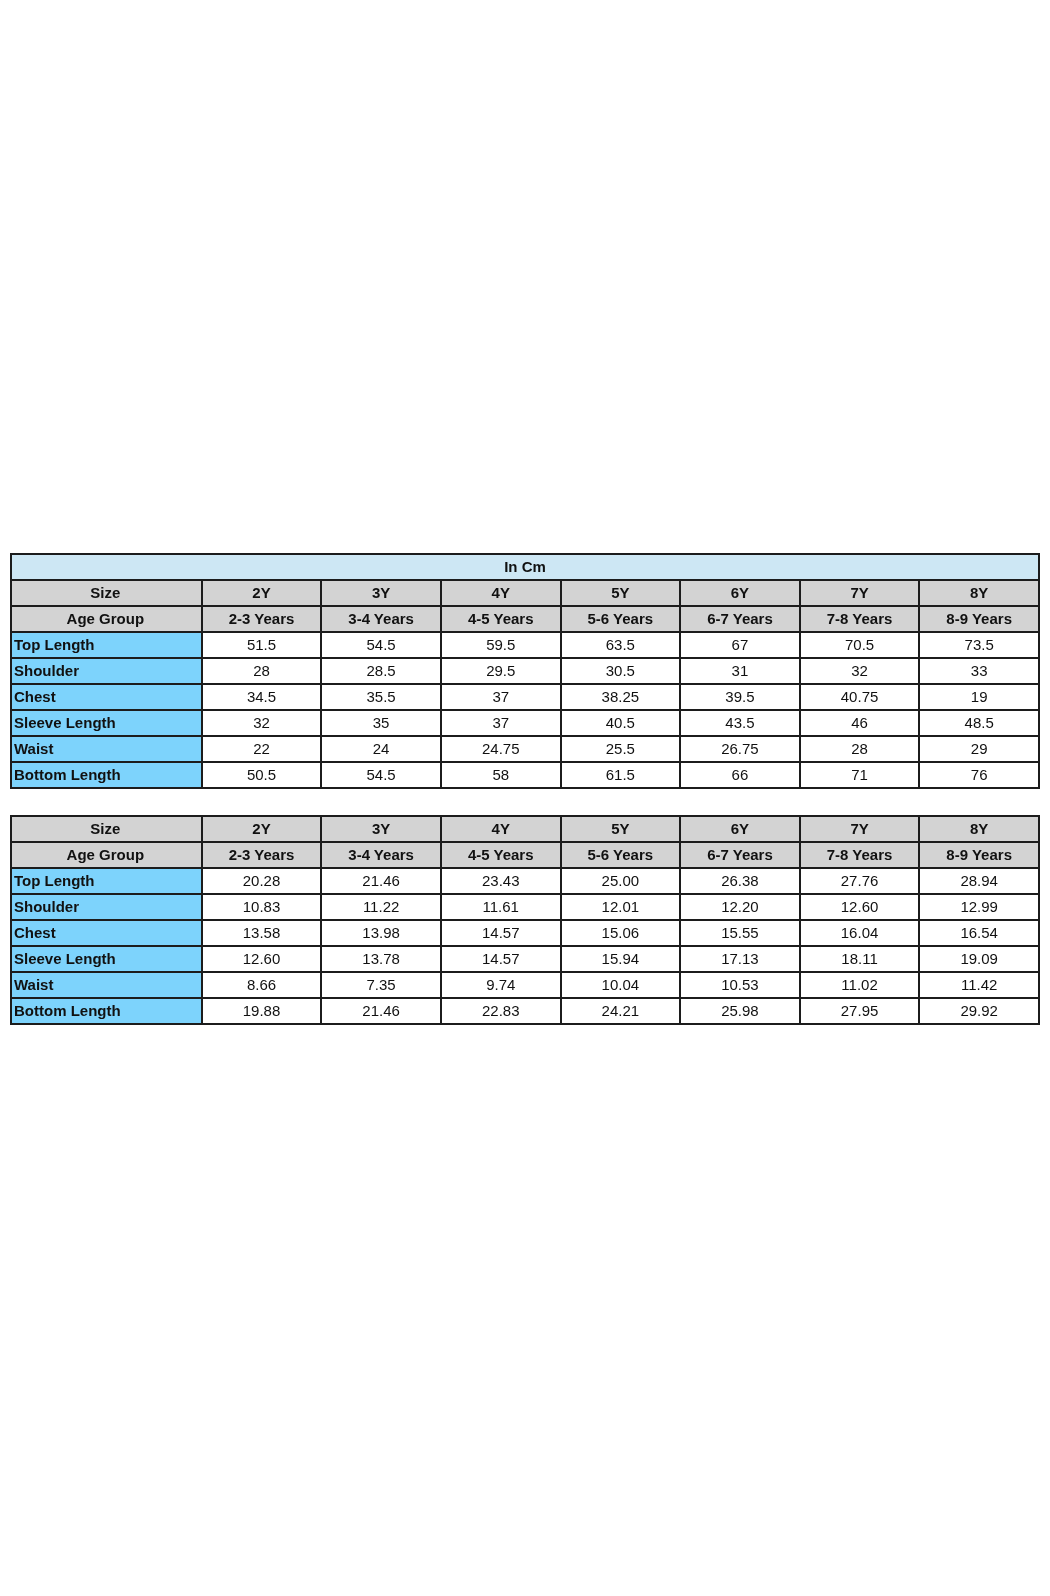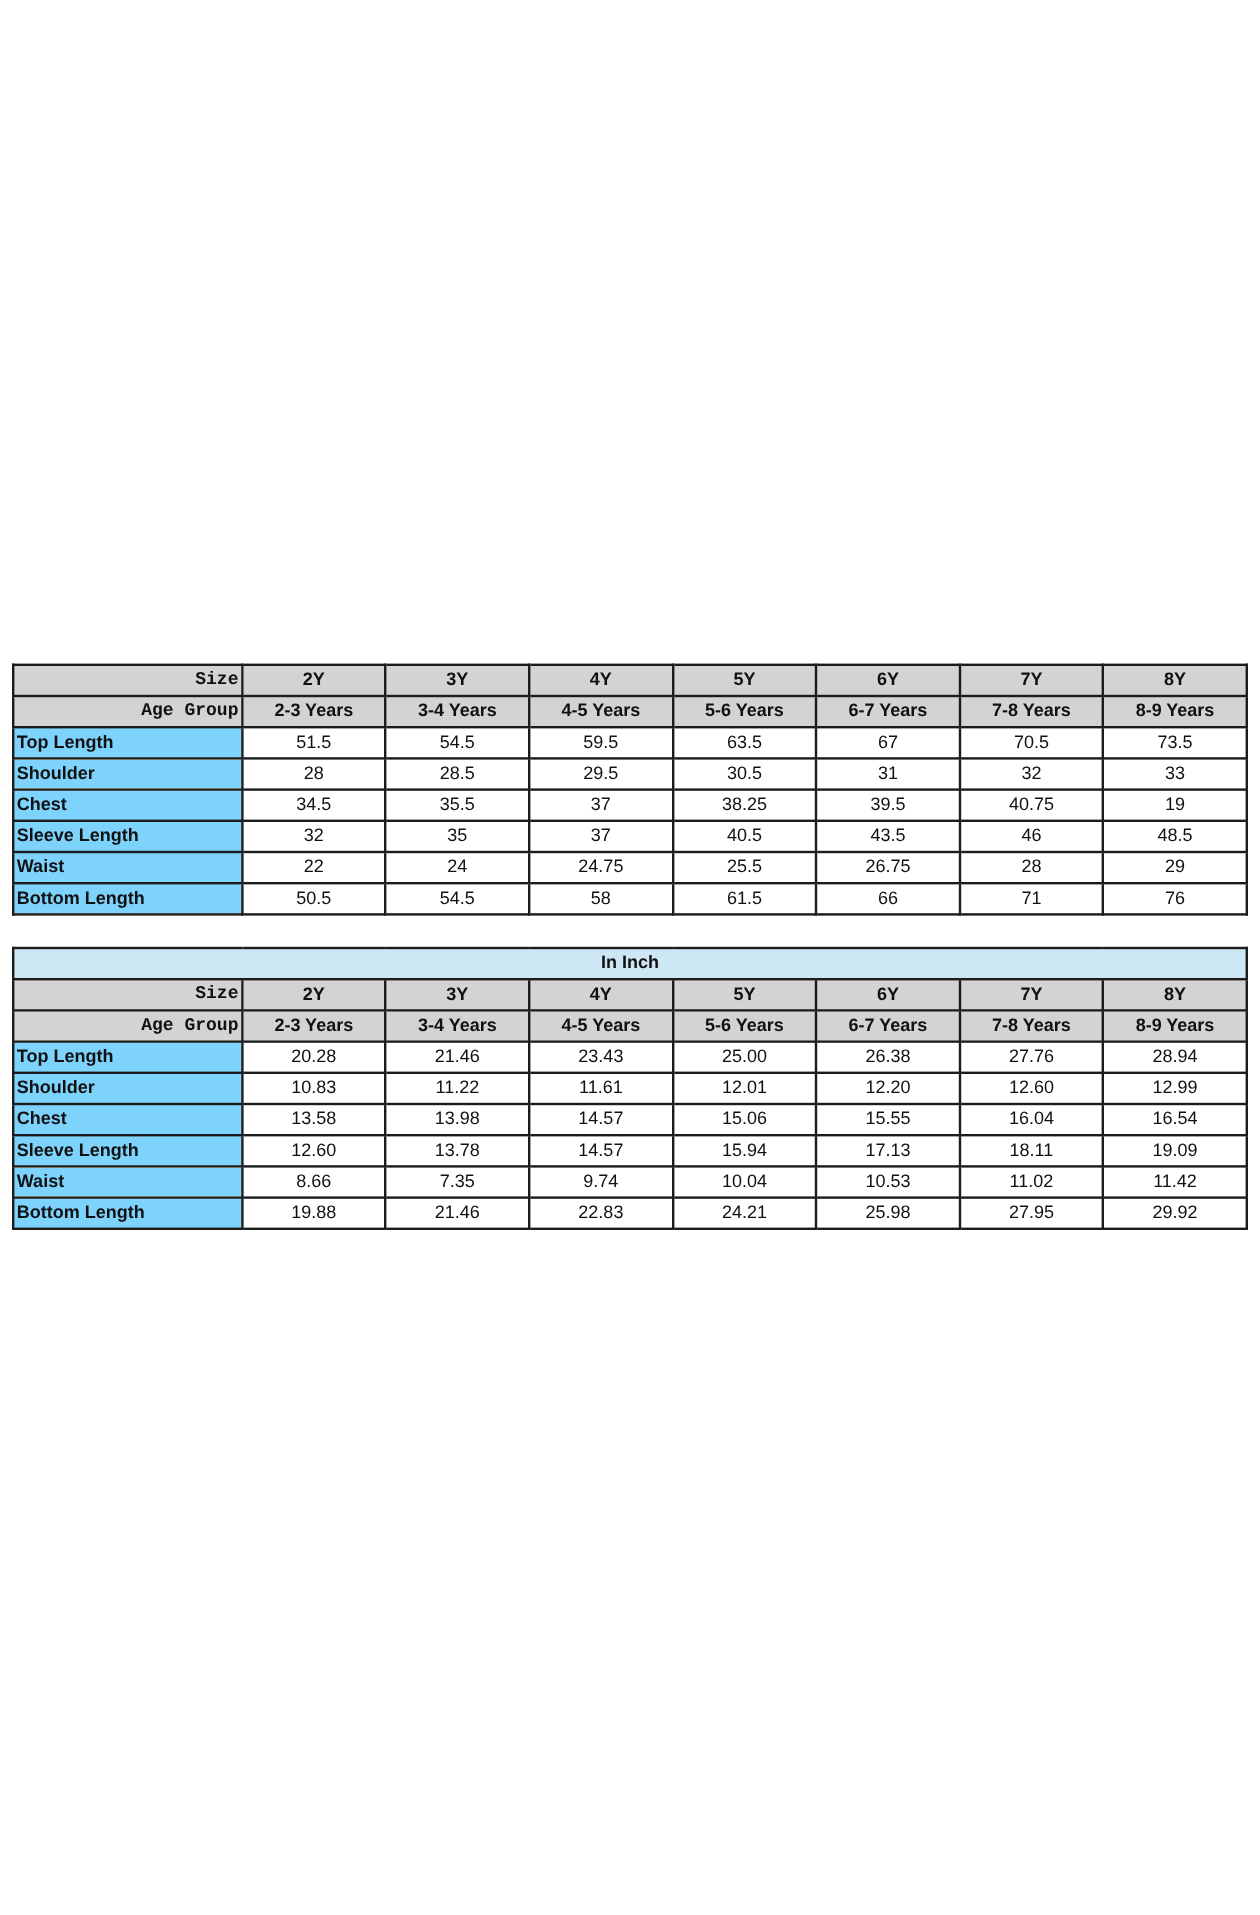--- a/index.html
+++ b/index.html
@@ -49,21 +49,21 @@
     font-weight:700;
     text-align:center;
     margin-top:36px;
   }
   .label-cell{
     text-align:left;
     padding-left:9px;
     font-weight:700;
     background:#7dd3fc;
   }
-  .label-cell.header-bg{background:var(--header-bg);text-align:right;padding-left:0;font-family:Liberation Mono, monospace;}
+  .label-cell.header-bg{background:var(--header-bg);text-align:center;padding-left:0;}
   .value-cell{
     text-align:center;
     font-weight:400;
     background:#ffffff;
   }
 </style>
 </head>
 <body>
 
 <main>
@@ -74,20 +74,23 @@
           <col class="value-col">
           <col class="value-col">
           <col class="value-col">
           <col class="value-col">
           <col class="value-col">
           <col class="value-col">
           <col class="value-col">
       </colgroup>
       <tbody>
           <tr>
+            <th class="title-cell" colspan="8">In Cm</th>
+          </tr>
+          <tr>
             <th class="label-cell header-bg">Size</th>
             <th class="header-cell">2Y</th>
             <th class="header-cell">3Y</th>
             <th class="header-cell">4Y</th>
             <th class="header-cell">5Y</th>
             <th class="header-cell">6Y</th>
             <th class="header-cell">7Y</th>
             <th class="header-cell">8Y</th>
           </tr>
           <tr>
@@ -168,23 +171,20 @@
           <col class="value-col">
           <col class="value-col">
           <col class="value-col">
           <col class="value-col">
           <col class="value-col">
           <col class="value-col">
           <col class="value-col">
       </colgroup>
       <tbody>
           <tr>
-            <th class="title-cell" colspan="8">In Inch</th>
-          </tr>
-          <tr>
             <th class="label-cell header-bg">Size</th>
             <th class="header-cell">2Y</th>
             <th class="header-cell">3Y</th>
             <th class="header-cell">4Y</th>
             <th class="header-cell">5Y</th>
             <th class="header-cell">6Y</th>
             <th class="header-cell">7Y</th>
             <th class="header-cell">8Y</th>
           </tr>
           <tr>

